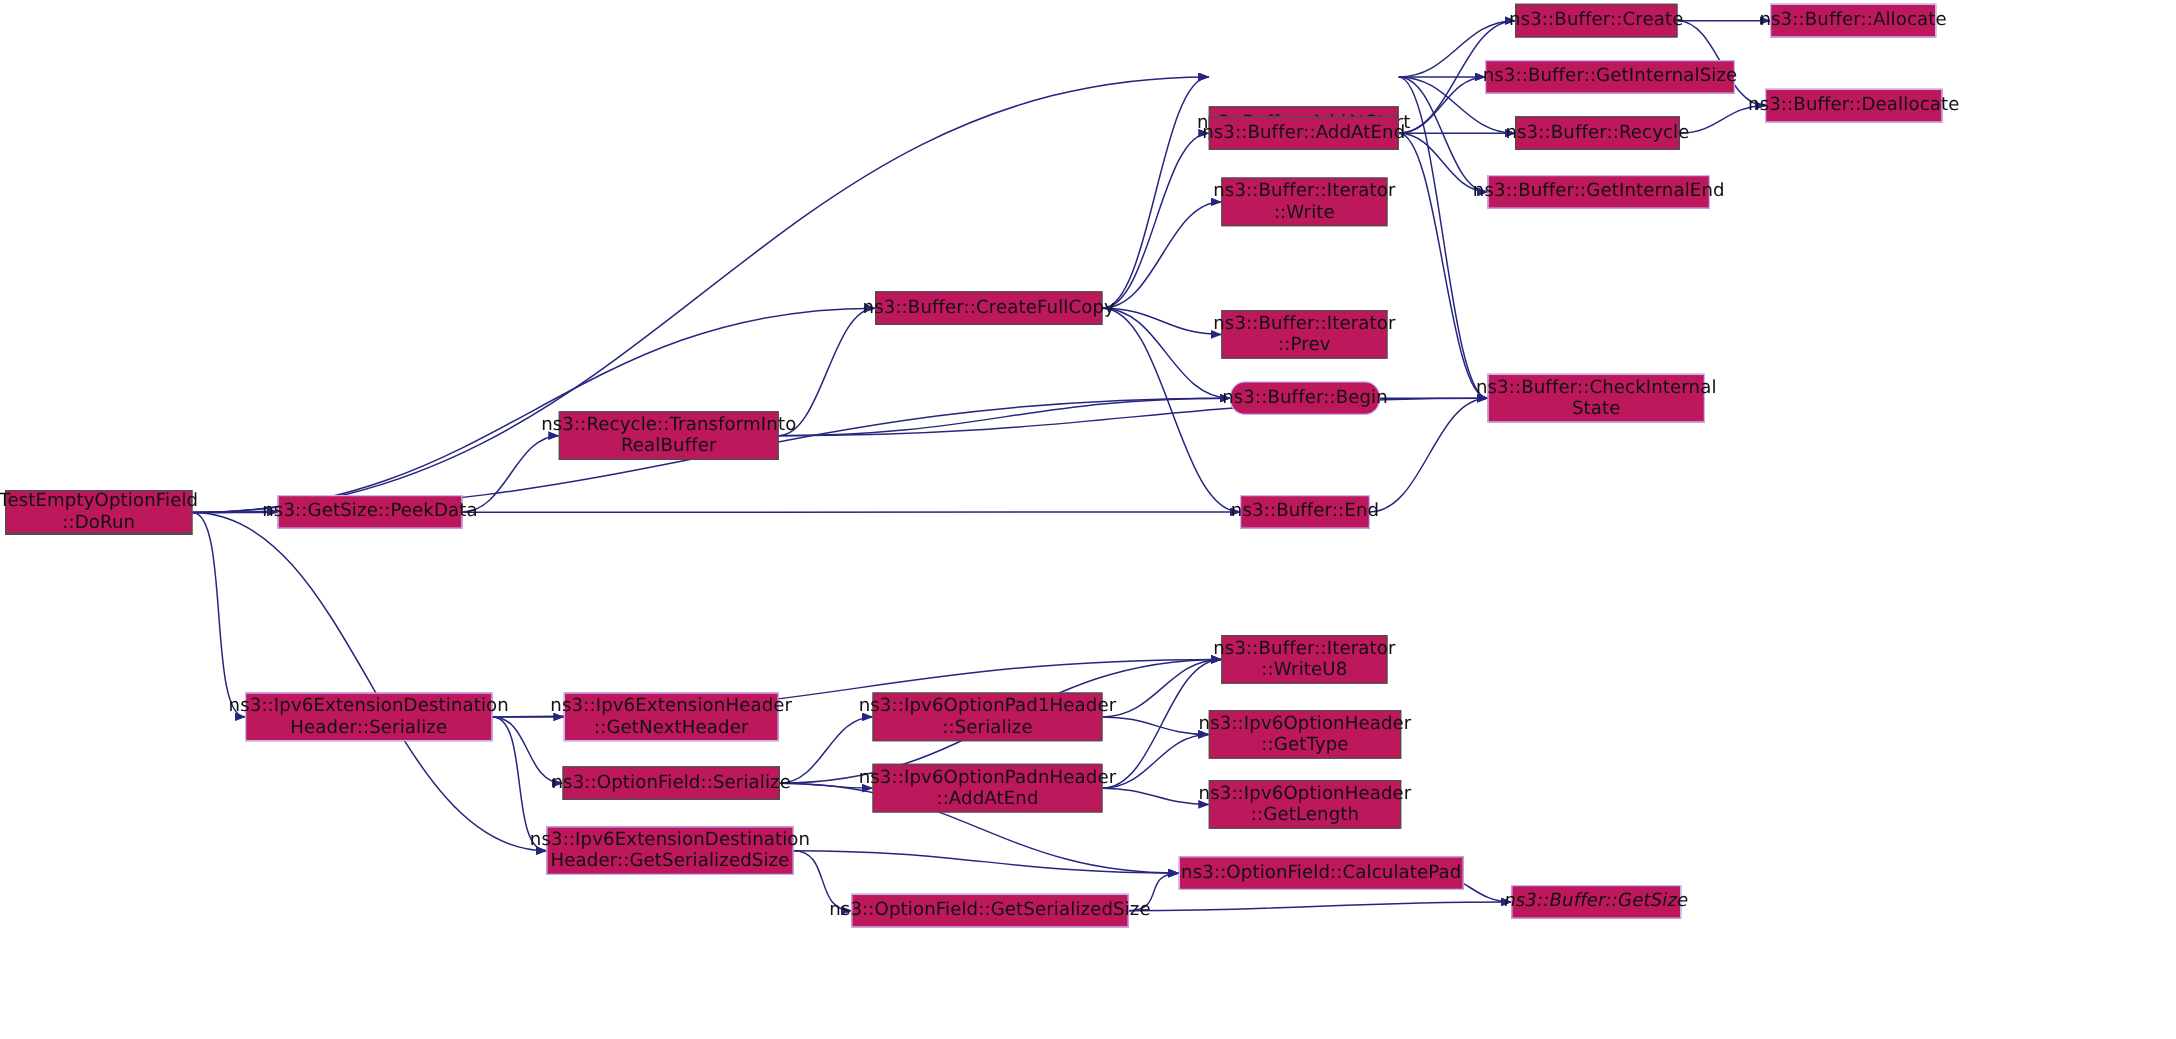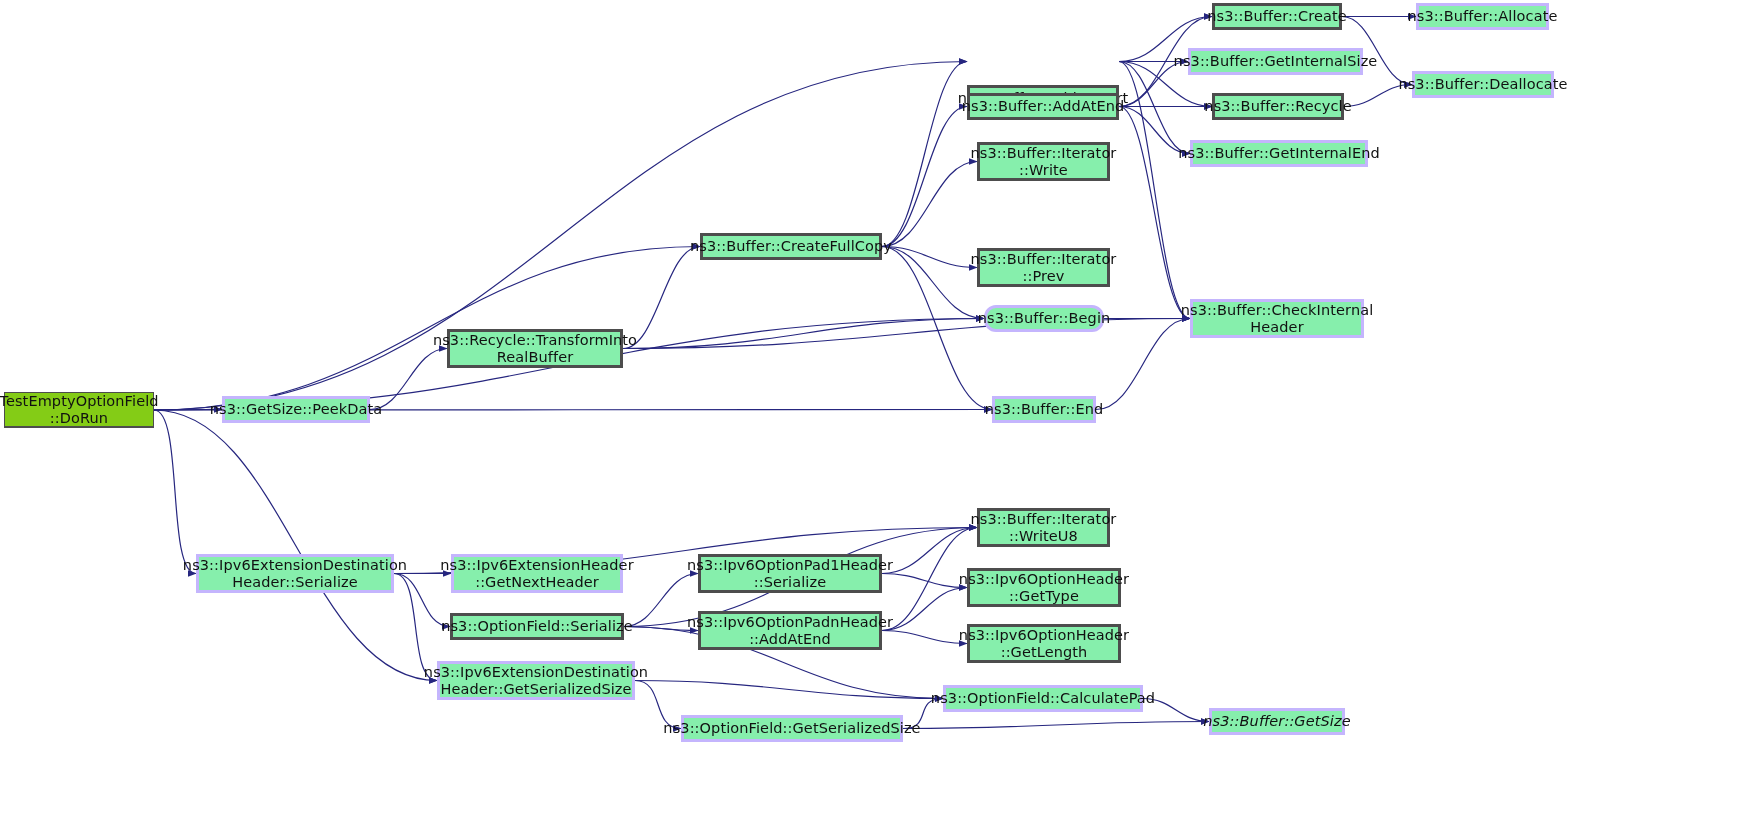--- a/index.html
+++ b/index.html
@@ -12,32 +12,32 @@
     overflow:hidden;
   }
   .edges{position:absolute;left:0;top:0;width:1741px;height:831px;}
   .node{
     position:absolute;
     box-sizing:border-box;
     display:flex;
     align-items:center;
     justify-content:center;
     text-align:center;
-    border:3px solid #c4b5fd;
-    background:#86efac;
+    border:1px solid #c4b5fd;
+    background:#be185d;
     color:#111111;
     font-size:14.5px;
     line-height:16.5px;
     letter-spacing:0.1px;
     white-space:pre-line;
     padding:0 5px;
     z-index:3;
   }
   .node.root{
-    background:#84cc16;
+    background:#be185d;
     border:1px solid #4d4d4d;
     border-width:1px 1px 2px 1px;
   }
   .node.thick{border-color:#4d4d4d;}
 </style>
 </head>
 <body>
 
 <div id="graph">
   <svg class="edges" viewBox="0 0 1741 831" preserveAspectRatio="none">
@@ -108,41 +108,41 @@
       <div class="node thick" style="left: 700px; top: 233px; width: 182px; height: 27px;">ns3::Buffer::CreateFullCopy</div>
       <div class="node thick" style="left: 967px; top: 48px; width: 152px; height: 27px; margin-top: 37px;">ns3::Buffer::AddAtStart</div>
       <div class="node thick" style="left: 967px; top: 93px; width: 152px; height: 27px;">ns3::Buffer::AddAtEnd</div>
       <div class="node thick" style="left: 977px; top: 142px; width: 133px; height: 39px;">ns3::Buffer::Iterator
 ::Write</div>
       <div class="node thick" style="left: 977px; top: 248px; width: 133px; height: 39px;">ns3::Buffer::Iterator
 ::Prev</div>
       <div class="node" style="left: 984px; top: 305px; width: 120px; height: 27px; border-radius: 12px;">ns3::Buffer::Begin</div>
       <div class="node" style="left: 992px; top: 396px; width: 104px; height: 27px;">ns3::Buffer::End</div>
       <div class="node thick" style="left: 1212px; top: 3px; width: 130px; height: 27px;">ns3::Buffer::Create</div>
-      <div class="node" style="left: 1188px; top: 48px; width: 175px; height: 27px;">ns3::Buffer::GetInternalSize</div>
+      <div class="node" style="left: 1188px; top: 48px; width: 200px; height: 27px;">ns3::Buffer::GetInternalSize</div>
       <div class="node thick" style="left: 1212px; top: 93px; width: 132px; height: 27px;">ns3::Buffer::Recycle</div>
       <div class="node" style="left: 1190px; top: 140px; width: 178px; height: 27px;">ns3::Buffer::GetInternalEnd</div>
       <div class="node" style="left: 1416px; top: 3px; width: 133px; height: 27px;">ns3::Buffer::Allocate</div>
       <div class="node" style="left: 1412px; top: 71px; width: 142px; height: 27px;">ns3::Buffer::Deallocate</div>
       <div class="node" style="left: 1190px; top: 299px; width: 174px; height: 39px;">ns3::Buffer::CheckInternal
-Header</div>
+State</div>
       <div class="node" style="left: 196px; top: 554px; width: 198px; height: 39px;">ns3::Ipv6ExtensionDestination
 Header::Serialize</div>
       <div class="node" style="left: 451px; top: 554px; width: 172px; height: 39px;">ns3::Ipv6ExtensionHeader
 ::GetNextHeader</div>
       <div class="node thick" style="left: 450px; top: 613px; width: 174px; height: 27px;">ns3::OptionField::Serialize</div>
       <div class="node thick" style="left: 698px; top: 554px; width: 184px; height: 39px;">ns3::Ipv6OptionPad1Header
 ::Serialize</div>
       <div class="node thick" style="left: 698px; top: 611px; width: 184px; height: 39px;">ns3::Ipv6OptionPadnHeader
 ::AddAtEnd</div>
       <div class="node thick" style="left: 977px; top: 508px; width: 133px; height: 39px;">ns3::Buffer::Iterator
 ::WriteU8</div>
       <div class="node thick" style="left: 967px; top: 568px; width: 154px; height: 39px;">ns3::Ipv6OptionHeader
 ::GetType</div>
       <div class="node thick" style="left: 967px; top: 624px; width: 154px; height: 39px;">ns3::Ipv6OptionHeader
 ::GetLength</div>
       <div class="node" style="left: 437px; top: 661px; width: 198px; height: 39px;">ns3::Ipv6ExtensionDestination
 Header::GetSerializedSize</div>
-      <div class="node" style="left: 943px; top: 685px; width: 200px; height: 27px;">ns3::OptionField::CalculatePad</div>
+      <div class="node" style="left: 943px; top: 685px; width: 228px; height: 27px;">ns3::OptionField::CalculatePad</div>
       <div class="node" style="left: 681px; top: 715px; width: 222px; height: 27px;">ns3::OptionField::GetSerializedSize</div>
       <div class="node" style="left: 1209px; top: 708px; width: 136px; height: 27px; font-style: italic;">ns3::Buffer::GetSize</div>
     </div>
 </div>
 
 </body></html>

